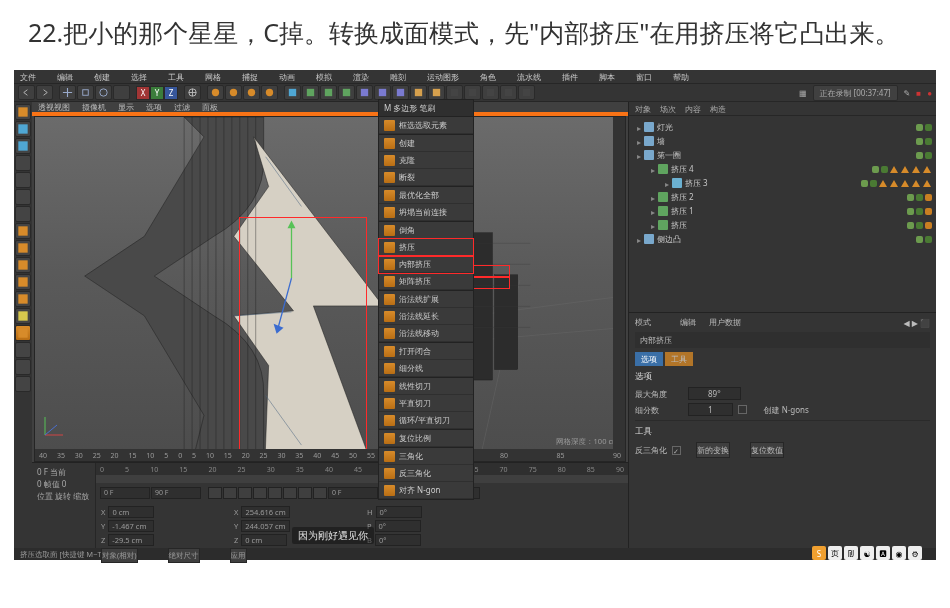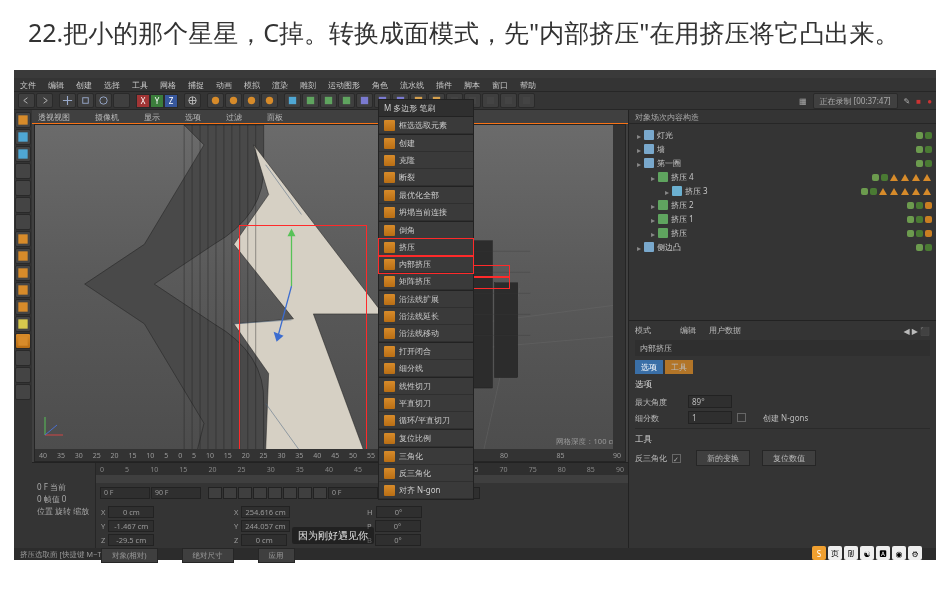--- a/index.html
+++ b/index.html
@@ -4,91 +4,91 @@
 <style>
   * { margin:0; padding:0; box-sizing:border-box; }
   body { font-family:"Microsoft YaHei","Noto Sans",sans-serif; background:#fff; width:950px; height:608px; overflow:hidden; }
   .caption { padding:14px 28px 8px 28px; font-size:25px; line-height:1.45; color:#333; }
   .app-wrap { width:922px; height:502px; margin:0 14px; position:relative; }
   .win-frame { position:absolute; left:0; top:0; right:0; height:12px; background:linear-gradient(#6fa9d4,#3974a7); border:1px solid #2a567f; font-size:8px; color:#eaeaea; padding:0 4px; line-height:11px; }
   .win-ctrl { position:absolute; right:2px; top:0; display:flex; gap:1px; }
   .win-ctrl span { width:18px; height:10px; background:#355b82; font-size:7px; text-align:center; line-height:10px; color:#eee; }
   .win-ctrl span:last-child { background:#b03028; }
   .app-inner { position:absolute; left:0; top:12px; right:0; bottom:0; background:#3a3a3a; display:flex; flex-direction:column; }
-  .menubar { height:14px; background:#343434; display:flex; gap:12px; padding:0 6px; font-size:8px; color:#c9c9c9; align-items:center; border-bottom:1px solid #262626;margin-top:8px; }
+  .menubar { height:14px; background:#343434; display:flex; gap:21px; padding:0 6px; font-size:8px; color:#c9c9c9; align-items:center; border-bottom:1px solid #262626; }
   .toolbar { height:18px; background:#343434; display:flex; align-items:center; gap:1px; padding:0 4px; border-bottom:1px solid #262626; }
   .tbtn { width:17px; height:15px; background:#3f3f3f; border:1px solid #2a2a2a; border-radius:2px; display:flex; align-items:center; justify-content:center; }
   .tbtn svg { width:11px; height:11px; }
   .cluster { display:flex; gap:1px; margin-right:5px; }
   .xyz { display:flex; gap:0; margin-right:5px; }
   .xyz span { width:14px; height:14px; border:1px solid #2a2a2a; font-size:8px; text-align:center; line-height:12px; color:#fff; }
   .toolbar-right { margin-left:auto; display:flex; gap:6px; align-items:center; font-size:8px; color:#aaa; }
   .rec-pill { background:#404040; border:1px solid #2a2a2a; padding:1px 6px; border-radius:2px; }
   .main { flex:1; display:flex; min-height:0; }
 
   .vtool { width:18px; background:#343434; display:flex; flex-direction:column; gap:1px; padding:2px 1px; }
   .vbtn { width:16px; height:16px; background:#444; border:1px solid #292929; border-radius:2px; display:flex; align-items:center; justify-content:center; }
   .vbtn.act { background:linear-gradient(#d78b2a,#b96e14); }
 
   .viewarea { flex:1; display:flex; flex-direction:column; background:#404040; position:relative; }
-  .vp-tabs { height:14px; display:flex; gap:25px; padding:0 6px; font-size:8px; color:#bbb; align-items:center; border-bottom:1px solid #f97316; }
+  .vp-tabs { height:14px; display:flex; gap:12px; padding:0 6px; font-size:8px; color:#bbb; align-items:center; border-bottom:4px solid #f97316; }
   .vp-row { flex:1; display:flex; gap:2px; padding:0 2px; }
   .vp { position:relative; background:linear-gradient(#6b6b6b,#5a5a5a 45%,#4c4c4c); border:1px solid #252525; overflow:hidden; }
   .vp-left { flex:0 0 346px; }
   .vp-right { flex:1; }
   .axis-widget { position:absolute; left:6px; bottom:22px; width:28px; height:28px; }
   .ruler { position:absolute; left:0; right:0; bottom:0; height:12px; background:#333; display:flex; justify-content:space-between; padding:0 4px; font-size:7px; color:#9a9a9a; align-items:center; }
   .ruler-v { position:absolute; top:0; bottom:12px; right:0; width:12px; background:#333; }
   .mesh-svg { position:absolute; inset:0; }
   .red-box { position:absolute; border:1px solid #ff2a2a; pointer-events:none; }
 
   .ctx { position:absolute; left:364px; top:29px; width:96px; background:#3a3a3a; border:1px solid #222; font-size:8px; color:#ccc; z-index:10; }
   .ctx .title { background:#2f2f2f; padding:2px 5px; border-bottom:1px solid #222; }
   .ctx-item { display:flex; align-items:center; gap:4px; padding:2px 5px; border-bottom:1px solid #2f2f2f; }
   .ctx-item .ic { width:11px; height:11px; background:linear-gradient(#d78b2a,#b96e14); border-radius:1px; }
   .ctx-sep { height:1px; background:#222; }
   .hl-red { outline:1px solid #ff2a2a; }
 
   .bottom-strip { height:86px; background:#343434; border-top:1px solid #222; display:flex; }
-  .layer-col { width:64px; padding:18px 5px; font-size:8px; color:#aaa; border-right:1px solid #262626; }
+  .layer-col { width:64px; padding:3px 5px; font-size:8px; color:#aaa; border-right:1px solid #262626; }
   .timeline { flex:1; position:relative; }
   .tl-ticks { height:12px; background:#2f2f2f; display:flex; justify-content:space-between; padding:0 4px; font-size:7px; color:#888; align-items:center; }
   .tl-body { height:8px; background:#3f3f3f; }
   .tl-ctrl { position:absolute; left:0; right:0; top:22px; height:15px; display:flex; align-items:center; gap:1px; padding:0 4px; }
   .tl-ctrl .fld { width:50px; height:12px; background:#2f2f2f; border:1px solid #222; font-size:7px; color:#9a9a9a; padding:0 3px; }
   .play-btns { display:flex; gap:1px; margin-left:6px; }
   .play-btns span { width:14px; height:12px; background:#3f3f3f; border:1px solid #222; }
   .coord-panel { position:absolute; left:0; top:40px; right:0; bottom:0; background:#343434; padding:3px 5px; display:grid; grid-template-columns:repeat(4,1fr); gap:2px 10px; font-size:7.5px; color:#9a9a9a; }
   .coord-panel .cell { display:flex; gap:3px; align-items:center; }
-  .coord-panel .v { background:#2f2f2f; border:1px solid #222; padding:0 3px; min-width:46px;text-align:center; }
+  .coord-panel .v { background:#2f2f2f; border:1px solid #222; padding:0 3px; min-width:46px; }
 
   .subtitle { position:absolute; left:260px; bottom:4px; font-size:10px; color:#e2e2e2; background:rgba(0,0,0,.35); padding:1px 6px; border-radius:2px; }
 
   .right-col { width:308px; background:#343434; border-left:1px solid #222; display:flex; flex-direction:column; }
-  .r-tabs { height:14px; display:flex; padding:0 6px; font-size:8px; color:#aaa; align-items:center; border-bottom:1px solid #262626; }
+  .r-tabs { height:14px; display:flex; gap:9px; padding:0 6px; font-size:8px; color:#aaa; align-items:center; border-bottom:1px solid #262626; }
   .scene { flex:0 0 196px; padding:4px; font-size:8px; color:#c7c7c7; overflow:hidden; }
   .s-row { display:flex; align-items:center; gap:3px; padding:1px 0; }
   .s-row .ind { margin-left:auto; display:flex; gap:2px; }
   .dot { width:7px; height:7px; border-radius:2px; background:#555; }
   .dot.g { background:#6c9b4e; } .dot.g2 { background:#4a7a33; }
   .tri { width:0; height:0; border-left:4px solid transparent; border-right:4px solid transparent; border-bottom:7px solid #d78b2a; margin-right:1px; }
   .obj-ic { width:10px; height:10px; border-radius:1px; display:inline-block; }
   .ic-null { background:#79a8cc; } .ic-sweep { background:#5fa45f; } .ic-spline { background:#6bb0d0; }
   .attr { flex:1; border-top:1px solid #222; padding:3px 6px; font-size:8px; color:#bbb; display:flex; flex-direction:column; gap:4px; }
   .attr .h { background:#2f2f2f; padding:2px 5px; }
   .attr .row { display:flex; gap:5px; align-items:center; }
-  .attr .val { background:#2f2f2f; border:1px solid #222; padding:0 3px; min-width:44px; }
+  .attr .val { background:#2f2f2f; border:1px solid #222; padding:0 19px; min-width:44px; }
   .tab-chip { display:flex; gap:2px; }
   .chip { background:#555; padding:1px 6px; font-size:8px; }
   .chip.sel { background:#3a6fa7; color:#fff; }
   .chip.or { background:#b27528; }
   .chk { width:9px; height:9px; border:1px solid #666; background:#333; display:inline-block; }
   .chk.on::after { content:"✓"; color:#aaa; font-size:7px; position:relative; top:-2px; }
   .sep-line { height:1px; background:#2a2a2a; }
-  .btn-mini { background:#3f3f3f; border:1px solid #262626; padding:1px 10px; }
+  .btn-mini { background:#3f3f3f; border:1px solid #262626; padding:1px 0; }
 
   .status { height:12px; background:#2c2c2c; font-size:7.5px; color:#999; padding:0 6px; display:flex; align-items:center; justify-content:space-between; }
   .mini-icons { position:absolute; right:14px; bottom:0; display:flex; gap:2px; }
   .mini-icons span { width:14px; height:14px; background:#eee; border-radius:2px; font-size:8px; display:flex; align-items:center; justify-content:center; }
 </style>
 </head>
 <body>
 
 <div class="caption">22.把小的那个星星，C掉。转换成面模式，先"内部挤压"在用挤压将它凸出来。</div>
 
@@ -508,21 +508,21 @@
                 </div>
                 <div class="cell">
                   <span>Z</span>
                   <span class="v">0 cm</span>
                 </div>
                 <div class="cell">
                   <span>B</span>
                   <span class="v">0°</span>
                 </div>
                 <div></div>
-                <div style="grid-column: 1 / 5; display: flex; gap: 24px; font-size: 7.5px;">
+                <div style="grid-column: 1 / 5; display: flex; gap: 30px; font-size: 7.5px;">
                   <span class="btn-mini">对象(相对)</span>
                   <span class="btn-mini">绝对尺寸</span>
                   <span class="btn-mini">应用</span>
                 </div>
               </div>
           </div>
         </div>
         <div class="subtitle">因为刚好遇见你</div>
       </div>
 
@@ -652,21 +652,21 @@
                 <span class="chk"></span>
                 <span style="margin-left:12px">创建 N-gons</span>
               </div>
             </div>
           <div class="sep-line"></div>
           <div style="color:#ddd;font-size:8.5px">工具</div>
           <div class="row" id="tool-row">
               <span>反三角化</span>
               <span class="chk on"></span>
               <span class="btn-mini" style="margin-left: 10px;">新的变换</span>
-              <span class="btn-mini" style="margin-left: 7px;">复位数值</span>
+              <span class="btn-mini" style="margin-left: 15px;">复位数值</span>
             </div>
         </div>
       </div>
     </div>
 
     <div class="ctx" id="ctx">
         <div class="title">M 多边形 笔刷</div>
         <div class="ctx-item">
           <span class="ic"></span>
           <span>框选选取元素</span>

